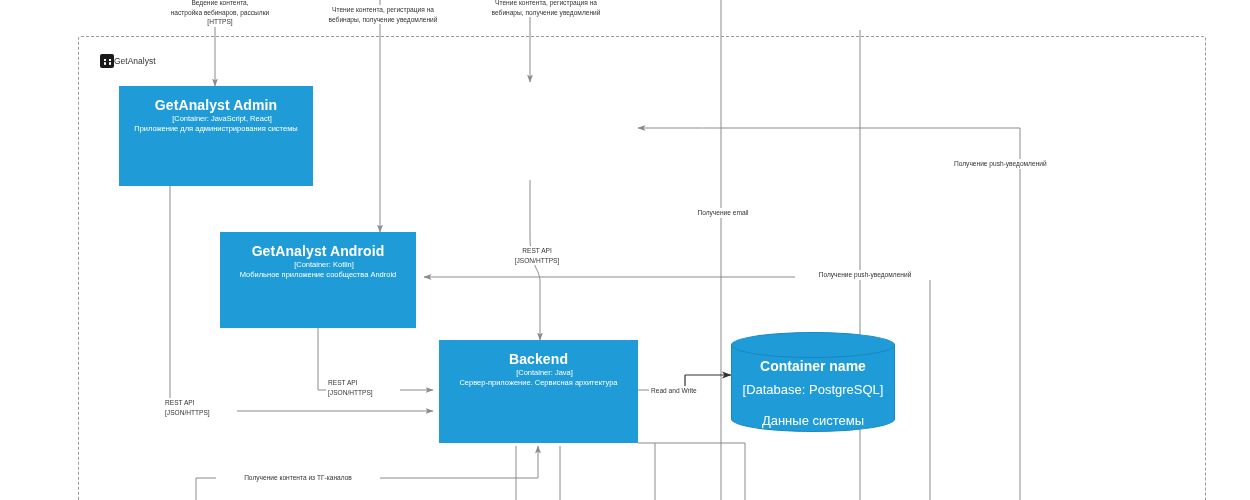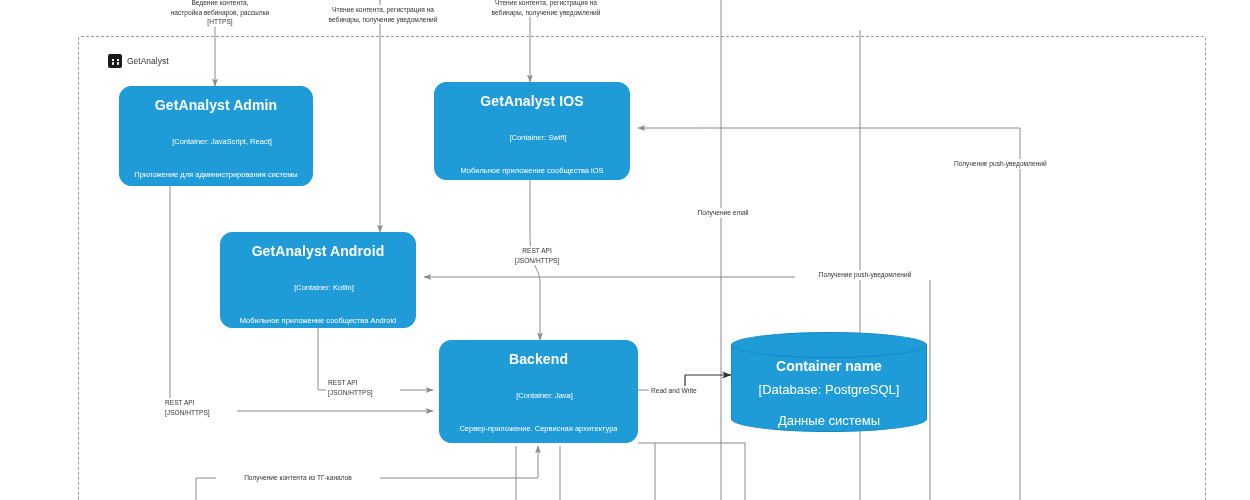--- a/index.html
+++ b/index.html
@@ -25,25 +25,23 @@
     position:absolute;
     border:1.5px dashed #9a9a9a;
     border-radius:3px;
     box-sizing:border-box;
     background:transparent;
   }
   .boundary-label{
     position:absolute;
     display:flex;
     align-items:center;
-    gap:5px;
     font-size:8.5px;
     color:#333333;
     white-space:nowrap;
-    margin-left:8px;
   }
   .boundary-badge{
     width:14px;height:14px;
     background:#1b1b1b;
     border-radius:2px;
     display:flex;
     align-items:center;
     justify-content:center;
   }
   .boundary-badge i{
@@ -54,29 +52,28 @@
       radial-gradient(circle at 7px 2px, #fff 1.1px, transparent 1.2px),
       radial-gradient(circle at 2px 5.5px, #fff 1.1px, transparent 1.2px),
       radial-gradient(circle at 7px 5.5px, #fff 1.1px, transparent 1.2px);
   }
   
   .node{
     position:absolute;
     box-sizing:border-box;
     background:#1f9bd8;
     border:1px solid #1f9bd8;
-    border-radius:12px;
+    border-radius:0;
     color:#ffffff;
     text-align:center;
     padding:10px 8px;
     display:flex;
     flex-direction:column;
     align-items:center;
     justify-content:flex-start;
-    gap:23px;
   }
   .node .n-title{
     font-size:14px;
     font-weight:bold;
     line-height:1.15;
     letter-spacing:.1px;
   }
   .node .n-tech{
     font-size:7.5px;
     line-height:1.3;
@@ -215,39 +212,34 @@
       </span>
     <span>GetAnalyst</span>
   </div>
 
   <div class="node" style="left:119px;top:86px;width:194px;height:100px;">
     <div class="n-title">GetAnalyst Admin</div>
     <div class="n-tech">[Container: JavaScript, React]</div>
     <div class="n-desc">Приложение для администрирования системы</div>
   </div>
 
-  <div class="node" style="left:434px;top:82px;width:196px;height:98px;">
-    <div class="n-title">GetAnalyst IOS</div>
-    <div class="n-tech">[Container: Swift]</div>
-    <div class="n-desc">Мобильное приложение сообщества iOS</div>
-  </div>
 
   <div class="node" style="left:439px;top:340px;width:199px;height:103px;">
     <div class="n-title">Backend</div>
     <div class="n-tech">[Container: Java]</div>
     <div class="n-desc">Сервер-приложение. Сервисная архитектура</div>
   </div>
 
   <div class="node" style="left:220px;top:232px;width:196px;height:96px;">
     <div class="n-title">GetAnalyst Android</div>
     <div class="n-tech">[Container: Kotlin]</div>
     <div class="n-desc">Мобильное приложение сообщества Android</div>
   </div>
 
-  <div class="db" style="left:731px;top:332px;width:196px;height:100px;">
+  <div class="db" style="left:731px;top:332px;width:164px;height:100px;">
     <div class="db-bottom"></div>
     <div class="db-body"></div>
     <div class="db-top"></div>
     <div class="db-text">
       <div class="n-title">Container name</div>
       <div class="n-tech">[Database: PostgreSQL]</div>
       <div class="n-desc">Данные системы</div>
     </div>
   </div>
 

